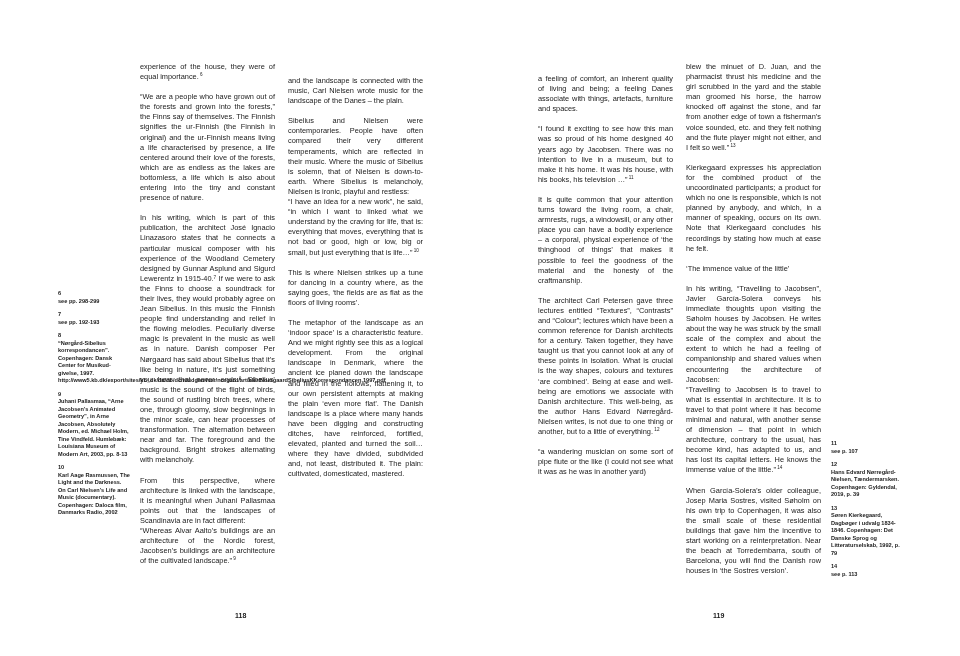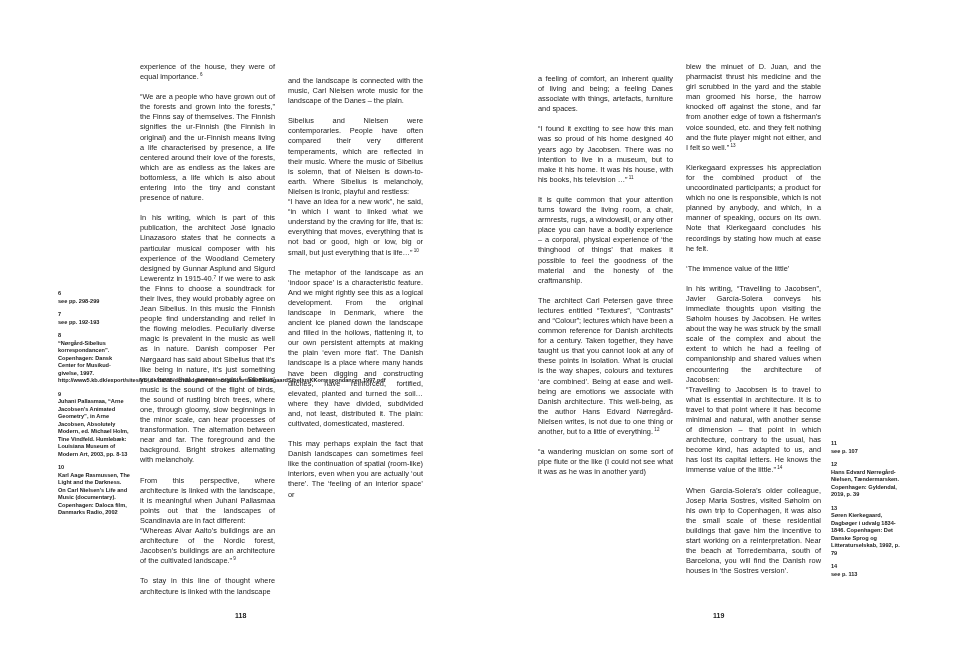--- a/index.html
+++ b/index.html
@@ -28,28 +28,27 @@
 </head>
 <body>
 
 <div class="spread">
   <div class="col" id="c1">
       <p><span>experience of the house, they were of equal importance.</span><sup> 6</sup></p>
       <p><span>“We are a people who have grown out of the forests and grown into the forests,” the Finns say of themselves. The Finnish signifies the ur-Finnish (the Finnish in original) and the ur-Finnish means living a life characterised by presence, a life centered around their love of the forests, which are as endless as the lakes are bottomless, a life which is also about entering into the tiny and constant presence of nature.</span></p>
       <p><span>In his writing, which is part of this publication, the architect José Ignacio Linazasoro states that he connects a particular musical composer with his experience of the Woodland Cemetery designed by Gunnar Asplund and Sigurd Lewerentz in 1915-40.⁷ If we were to ask the Finns to choose a soundtrack for their lives, they would probably agree on Jean Sibelius. In this music the Finnish people find understanding and relief in the flowing melodies. Peculiarly diverse magic is prevalent in the music as well as in nature. Danish composer Per Nørgaard has said about Sibelius that it’s like being in nature, it’s just something you hear that never ends.⁸ Sibelius’ music is the sound of the flight of birds, the sound of rustling birch trees, where one, through gloomy, slow beginnings in the minor scale, can hear processes of transformation. The alternation between near and far. The foreground and the background. Bright strokes alternating with melancholy.</span></p>
       <p class="tight"><span>From this perspective, where architecture is linked with the landscape, it is meaningful when Juhani Pallasmaa points out that the landscapes of Scandinavia are in fact different:</span></p>
       <p><span>“Whereas Alvar Aalto’s buildings are an architecture of the Nordic forest, Jacobsen’s buildings are an architecture of the cultivated landscape.”</span><sup> 9</sup></p>
-      <p><span>To stay in this line of thought where architecture is linked with the landscape</span></p>
     </div>
   <div class="col" id="c2">
       <p><span>and the landscape is connected with the music, Carl Nielsen wrote music for the landscape of the Danes – the plain.</span></p>
       <p class="tight"><span>Sibelius and Nielsen were contemporaries. People have often compared their very different temperaments, which are reflected in their music. Where the music of Sibelius is solemn, that of Nielsen is down-to-earth. Where Sibelius is melancholy, Nielsen is ironic, playful and restless:</span></p>
       <p><span>“I have an idea for a new work”, he said, “in which I want to linked what we understand by the craving for life, that is: everything that moves, everything that is not bad or good, high or low, big or small, but just everything that is life…”</span><sup> 10</sup></p>
+      <p><span>This is where Nielsen strikes up a tune for dancing in a country where, as the saying goes, ‘the fields are as flat as the floors of living rooms’.</span></p>
       <p><span>The metaphor of the landscape as an ‘indoor space’ is a characteristic feature. And we might rightly see this as a logical development. From the original landscape in Denmark, where the ancient ice planed down the landscape and filled in the hollows, flattening it, to our own persistent attempts at making the plain ‘even more flat’. The Danish landscape is a place where many hands have been digging and constructing ditches, have reinforced, fortified, elevated, planted and turned the soil… where they have divided, subdivided and, not least, distributed it. The plain: cultivated, domesticated, mastered.</span></p>
-      <p><span>This may perhaps explain the fact that Danish landscapes can sometimes feel like the continuation of spatial (room-like) interiors, even when you are actually ‘out there’. The ‘feeling of an interior space’ or</span></p>
     </div>
   <div class="notes" id="notesL">
       <div class="note">
         <span class="note-num">6</span>
         <span class="note-text">see pp. 298-299</span>
       </div>
       <div class="note">
         <span class="note-num">7</span>
         <span class="note-text">see pp. 192-193</span>
       </div>

